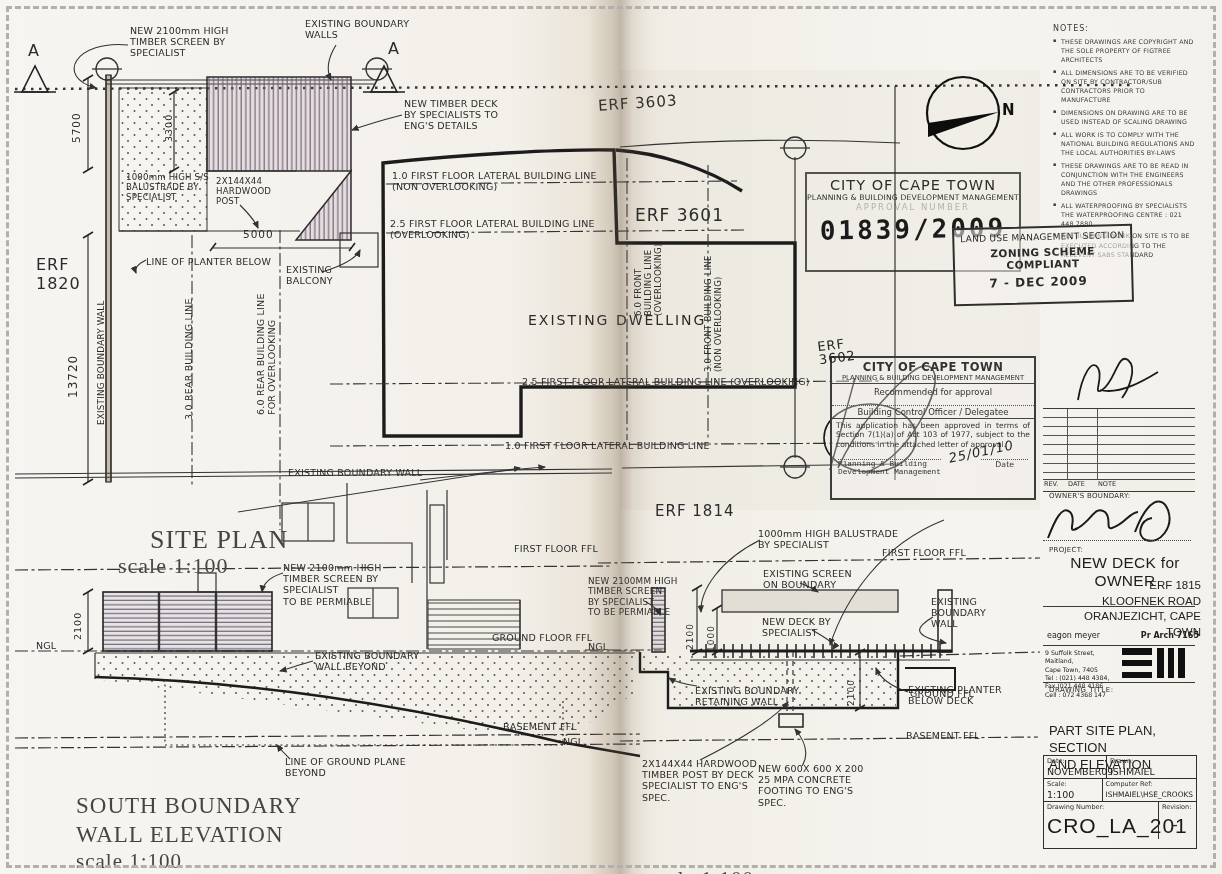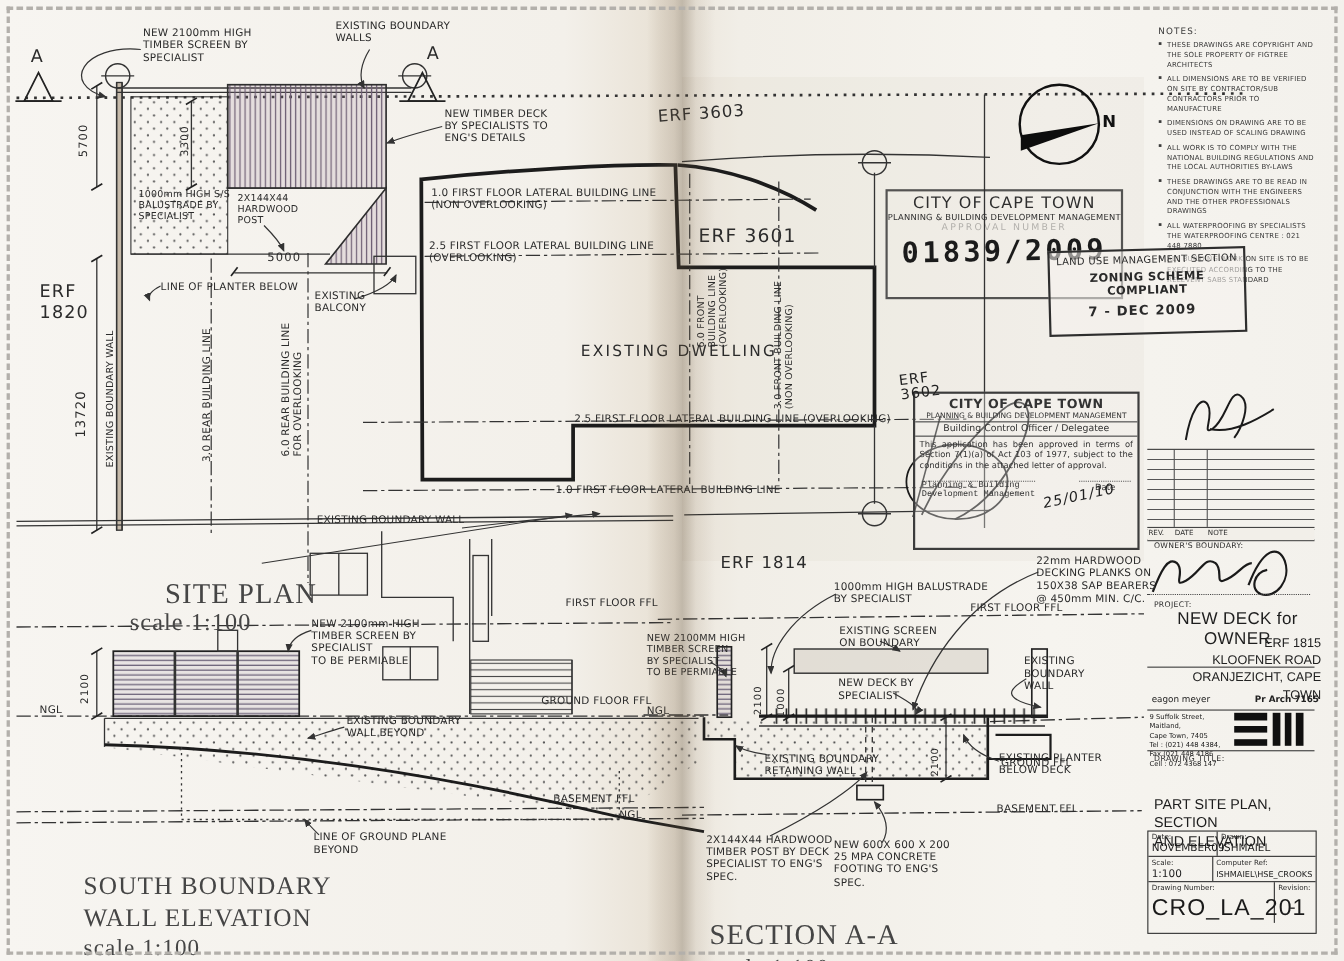--- a/index.html
+++ b/index.html
@@ -363,24 +363,20 @@
   <span class="lbl hw" style="left:503px;top:721px;">BASEMENT FFL</span>
   <span class="lbl hw" style="left:563px;top:736px;">NGL</span>
   <span class="lbl hw" style="left:285px;top:756px;">LINE OF GROUND PLANE
 BEYOND</span>
   <span class="lbl print" style="left:76px;top:756px;font-size:23px;">SOUTH BOUNDARY
 WALL ELEVATION</span>
   <span class="lbl print" style="left:76px;top:812px;font-size:21px;">scale 1:100</span>
 
   <span class="lbl hw" style="left:758px;top:528px;">1000mm HIGH BALUSTRADE
 BY SPECIALIST</span>
-  <span class="lbl hw" style="left:942px;top:505px;">22mm HARDWOOD
-DECKING PLANKS ON
-150X38 SAP BEARERS
-@ 450mm MIN. C/C.</span>
   <span class="lbl hw" style="left:882px;top:547px;">FIRST FLOOR FFL</span>
   <span class="lbl hw" style="left:588px;top:576px;font-size:8.8px;">NEW 2100MM HIGH
 TIMBER SCREEN
 BY SPECIALIST
 TO BE PERMIABLE</span>
   <span class="lbl hw" style="left:763px;top:568px;">EXISTING SCREEN
 ON BOUNDARY</span>
   <span class="lbl hw" style="left:762px;top:616px;">NEW DECK BY
 SPECIALIST</span>
   <span class="lbl hw" style="left:931px;top:596px;">EXISTING
@@ -397,21 +393,20 @@
 BELOW DECK</span>
   <span class="lbl hw" style="left:906px;top:730px;">BASEMENT FFL</span>
   <span class="lbl hw" style="left:642px;top:758px;">2X144X44 HARDWOOD
 TIMBER POST BY DECK
 SPECIALIST TO ENG'S
 SPEC.</span>
   <span class="lbl hw" style="left:758px;top:763px;">NEW 600X 600 X 200
 25 MPA CONCRETE
 FOOTING TO ENG'S
 SPEC.</span>
-  <span class="lbl print" style="left:645px;top:798px;font-size:26px;">SECTION A-A</span>
   <span class="lbl print" style="left:648px;top:830px;font-size:21px;">scale 1:100</span>
 
   <div class="notes">
     <div class="nt">NOTES:</div>
     <ul>
       <li>THESE DRAWINGS ARE COPYRIGHT AND THE SOLE PROPERTY OF FIGTREE ARCHITECTS</li>
       <li>ALL DIMENSIONS ARE TO BE VERIFIED ON SITE BY CONTRACTOR/SUB CONTRACTORS PRIOR TO MANUFACTURE</li>
       <li>DIMENSIONS ON DRAWING ARE TO BE USED INSTEAD OF SCALING DRAWING</li>
       <li>ALL WORK IS TO COMPLY WITH THE NATIONAL BUILDING REGULATIONS AND THE LOCAL AUTHORITIES BY-LAWS</li>
       <li>THESE DRAWINGS ARE TO BE READ IN CONJUNCTION WITH THE ENGINEERS AND THE OTHER PROFESSIONALS DRAWINGS</li>
@@ -431,20 +426,21 @@
 
   <div class="stamp stamp2">
     <div class="l1">LAND USE MANAGEMENT SECTION</div>
     <div class="l2">ZONING SCHEME COMPLIANT</div>
     <div class="l3">7 - DEC 2009</div>
   </div>
 
   <div class="stamp stamp3">
     <div class="org">CITY OF CAPE TOWN</div>
     <div class="dept">PLANNING &amp; BUILDING DEVELOPMENT MANAGEMENT</div>
+    <div class="rec">Recommended for approval</div>
     <div class="off">Building Control Officer / Delegatee</div>
     <div class="body">This application has been approved in terms of Section 7(1)(a) of Act 103 of 1977, subject to the conditions in the attached letter of approval.</div>
     <div class="foot">
       <span class="sig-dept">Planning &amp; Building
 Development Management</span>
       <span class="date-lab">Date</span>
     </div>
   </div>
   <span class="lbl hw-date">25/01/10</span>
   <span class="lbl erf3602">ERF

